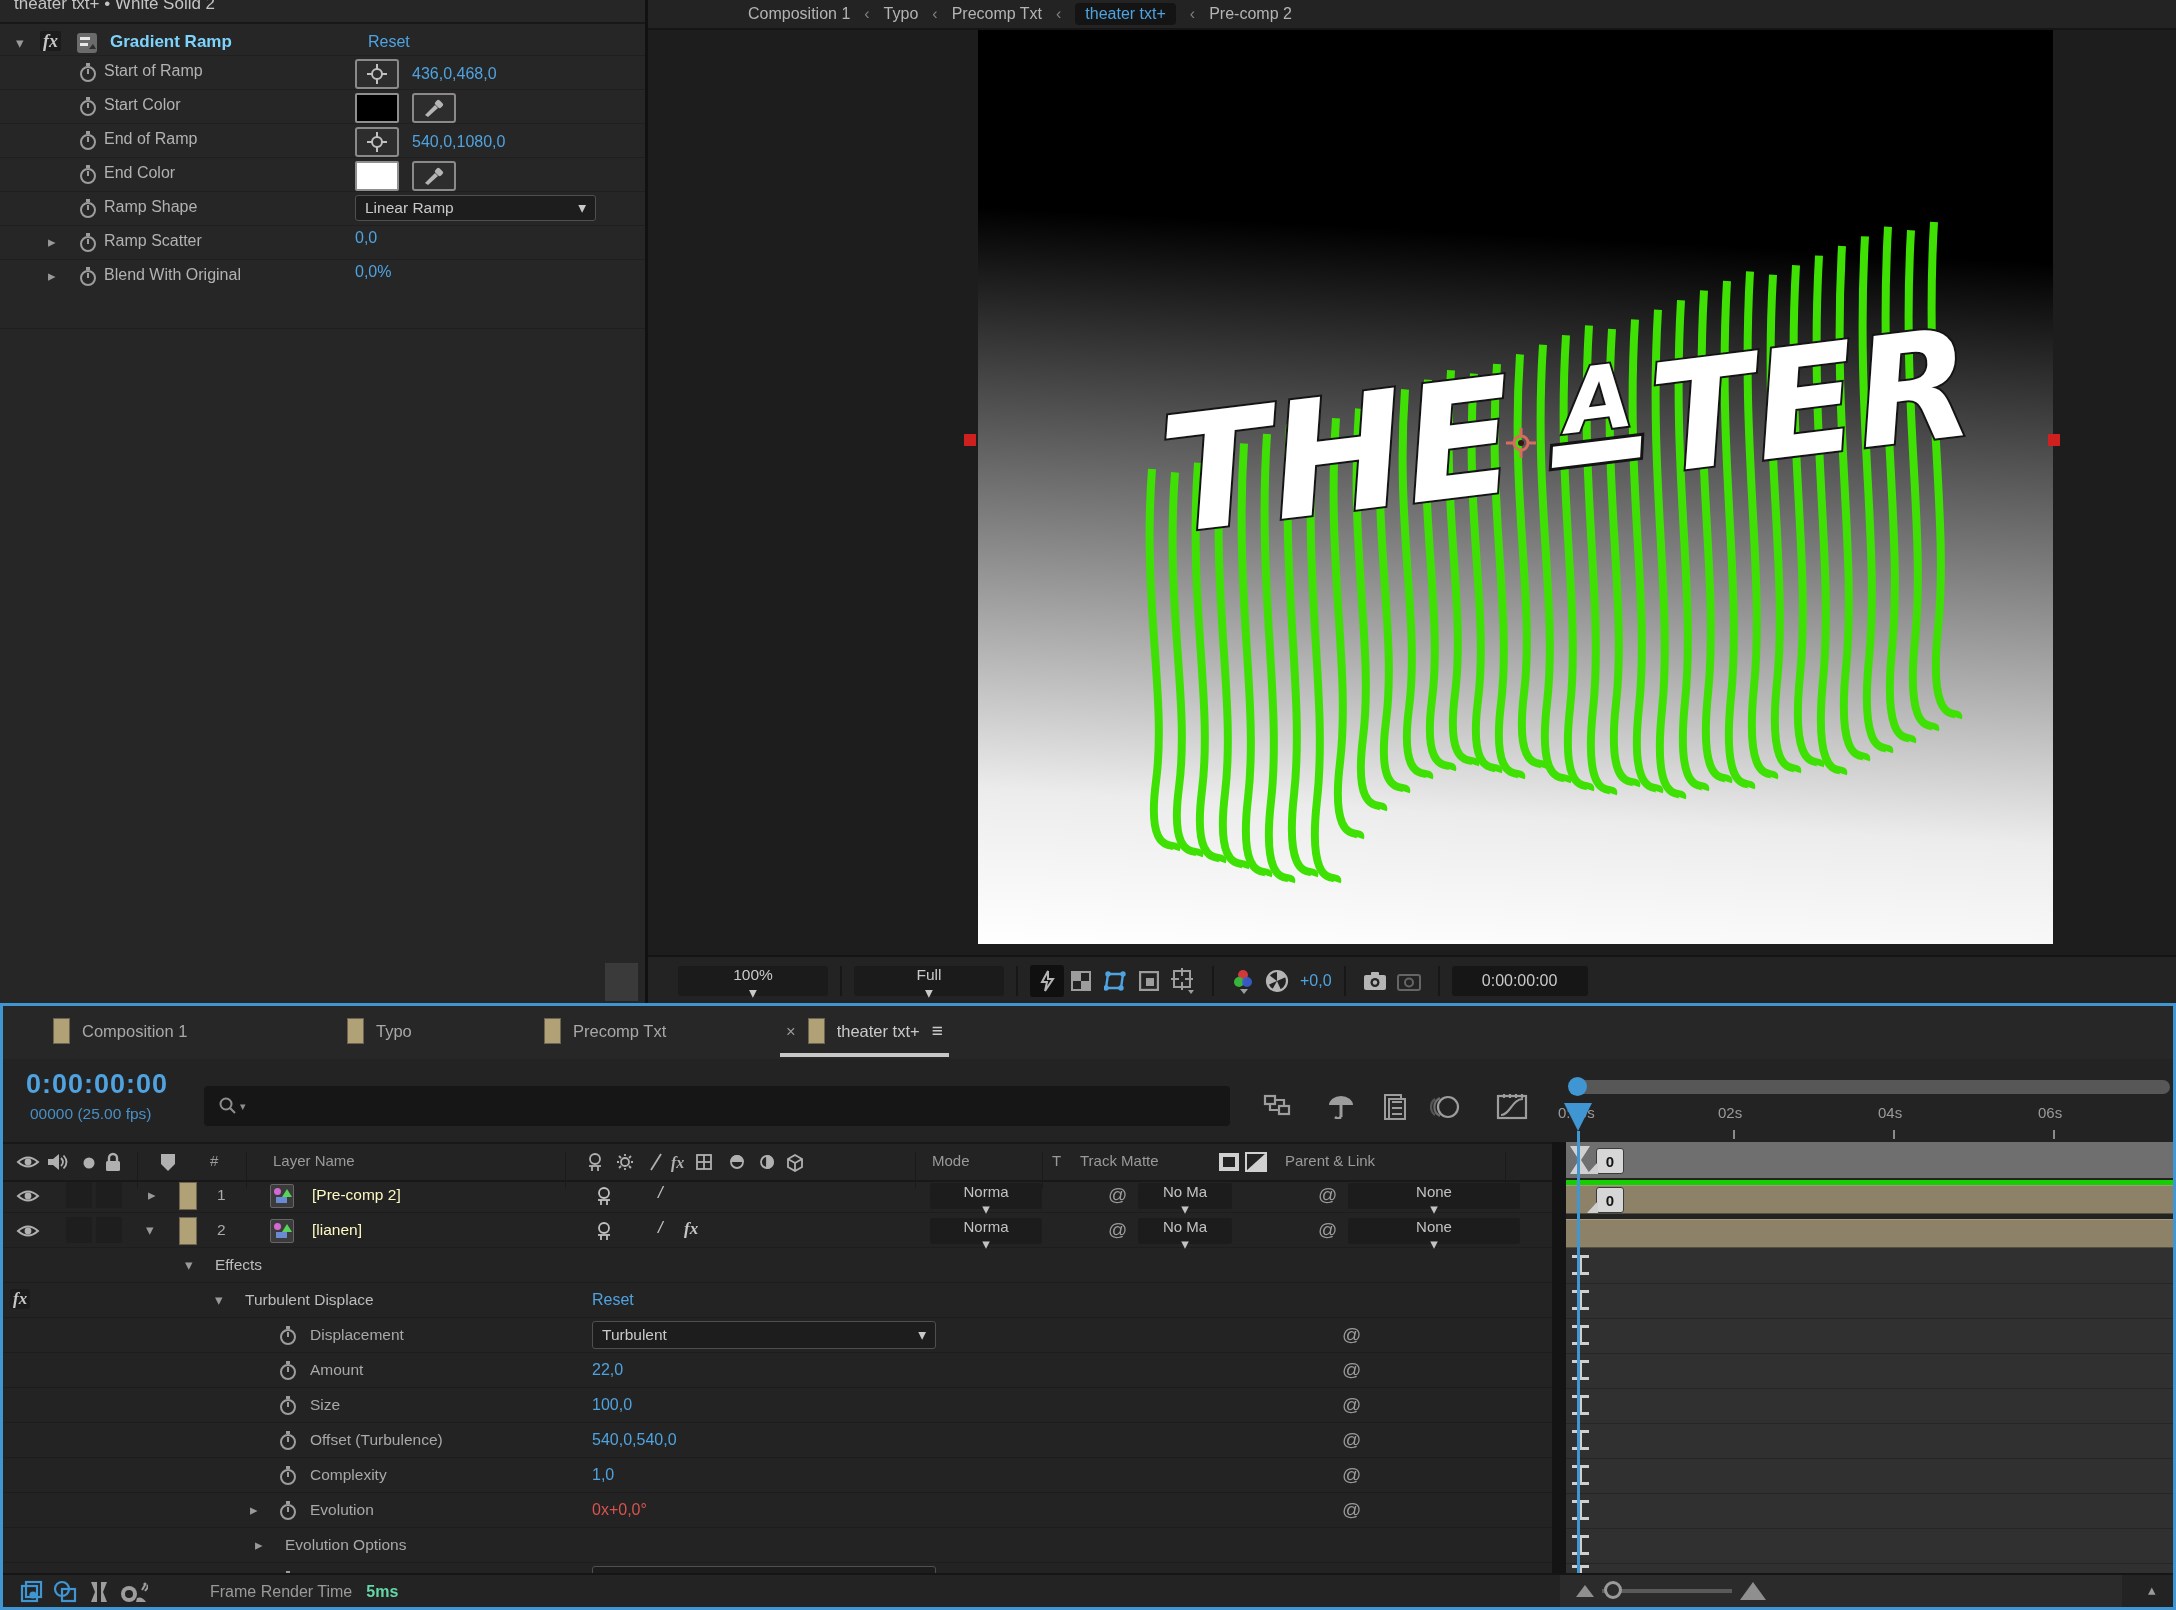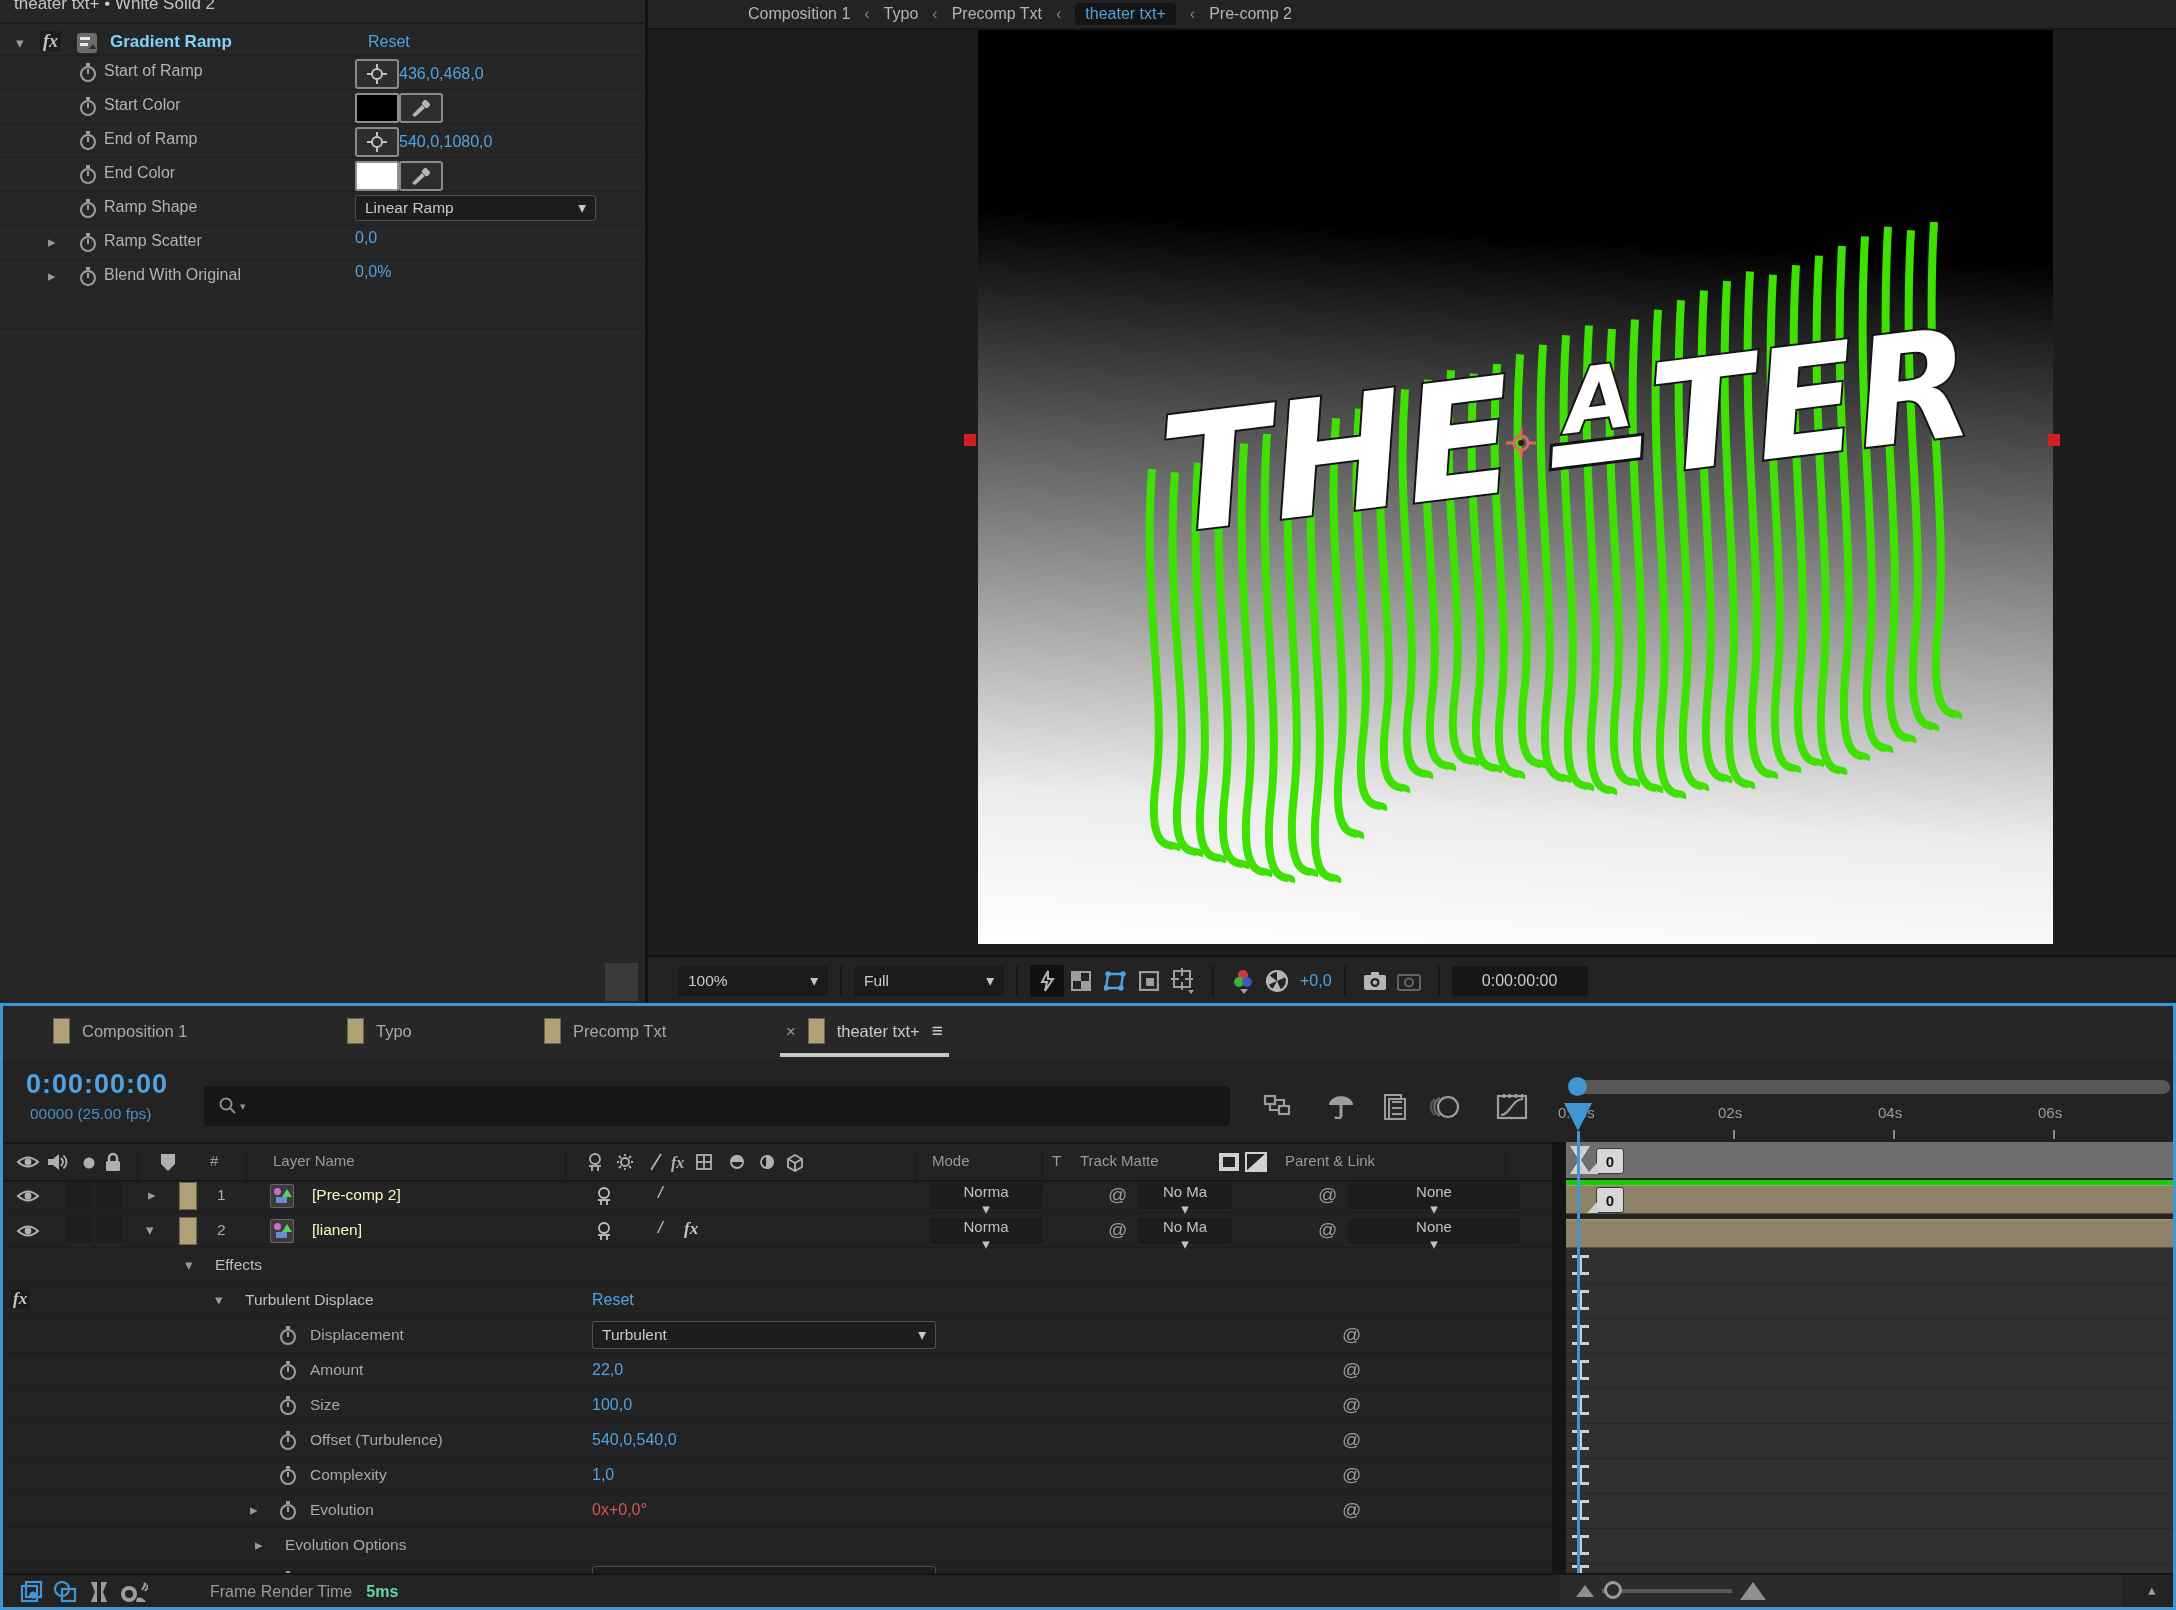--- a/index.html
+++ b/index.html
@@ -10,21 +10,21 @@
   svg{display:block;}
 
   
   #ecw{left:0;top:0;width:645px;height:1003px;background:#262626;border-right:3px solid #111;}
   #ecw .panel-head{left:14px;top:-6px;font-size:17px;color:#c4c4c4;white-space:nowrap;}
   #ecw .head-sep{left:0;top:22px;width:645px;height:2px;background:#181818;}
   .erow{left:0;width:645px;height:34px;}
   .erow .sepline{position:absolute;left:0;top:0;width:645px;height:1px;background:#1f1f1f;}
   .chev{position:absolute;color:#9a9a9a;font-size:15px;}
   .elab{position:absolute;left:104px;top:7px;font-size:16px;color:#b2b2b2;white-space:nowrap;}
-  .vcol{position:absolute;left:355px;top:4px;display:flex;align-items:center;gap:0;}
+  .vcol{position:absolute;left:355px;top:4px;display:flex;align-items:center;gap:13px;}
   .bluev{color:#4fa3e0;font-size:16px;}
   .redv{color:#d9534f;font-size:16px;}
   .stopwatch{position:absolute;left:78px;top:7px;}
   .sqbtn{width:40px;height:26px;border:2px solid #8a8a8a;border-radius:3px;display:flex;align-items:center;justify-content:center;background:#2d2d2d;}
   .swatch{width:40px;height:26px;border:2px solid #8f8f8f;border-radius:2px;}
   .swatch.black{background:#000;}
   .swatch.white{background:#fff;}
   .dd{background:#1d1d1d;border:1px solid #4f4f4f;border-radius:3px;color:#c9c9c9;
       display:flex;align-items:center;justify-content:space-between;padding:0 9px;font-size:15.5px;height:26px;box-sizing:border-box;}
   .btn{border:2px solid #9a9a9a;border-radius:3px;color:#cccccc;font-size:16px;
@@ -38,21 +38,21 @@
             display:flex;align-items:center;gap:14px;padding-left:100px;box-sizing:border-box;}
   .crumb{font-size:16px;color:#b4b4b4;white-space:nowrap;}
   .crumb-sep{color:#7f7f7f;font-size:16px;}
   .crumb.active{color:#4fa3e0;background:#141414;border-radius:4px;padding:2px 10px;}
   #canvas{left:330px;top:30px;width:1075px;height:914px;overflow:hidden;
           background:linear-gradient(183deg,#000 0%,#000 24%,#ececec 84%,#fff 100%);}
   .handle{width:12px;height:12px;background:#cf2020;}
   .viewtools{left:0;top:955px;width:1528px;height:48px;background:#232323;border-top:2px solid #151515;
              display:flex;align-items:center;}
   .pill{background:#1b1b1b;border-radius:3px;color:#c9c9c9;font-size:15.5px;height:30px;
-        display:flex;align-items:center;justify-content:space-between;padding:0 10px;box-sizing:border-box;}
+        display:flex;align-items:center;justify-content:space-between;padding:0 10px;box-sizing:border-box;flex-direction:column;}
   .vsep{width:2px;height:30px;background:#171717;margin:0 12px;}
   .tcode{background:#161616;border-radius:3px;color:#c9c9c9;font-size:16px;height:30px;width:136px;
          display:flex;align-items:center;justify-content:center;}
   .toolicon{display:flex;align-items:center;justify-content:center;width:34px;height:32px;}
   .toolicon.sel-dark{background:#101010;border-radius:3px;}
   .toolicon.sel-blue svg{stroke:#4fa3e0;}
 
   
   #timeline{left:0;top:1003px;width:2176px;height:607px;background:#232323;overflow:hidden;}
   .blue-edge{background:#3f96d2;z-index:9;}

